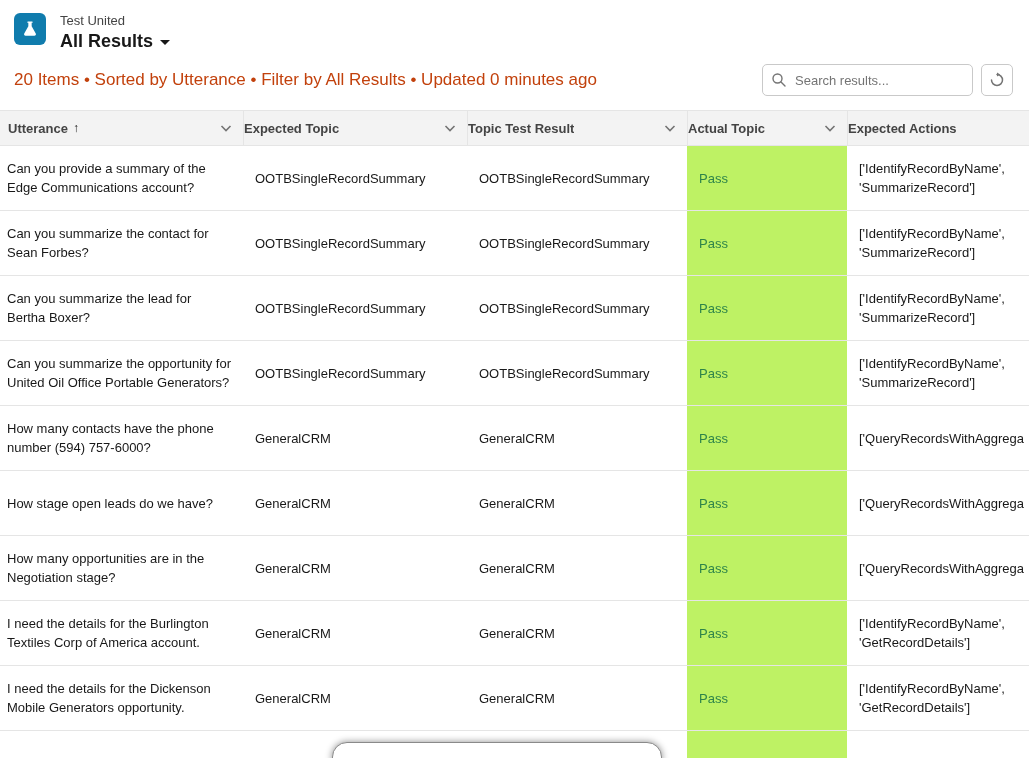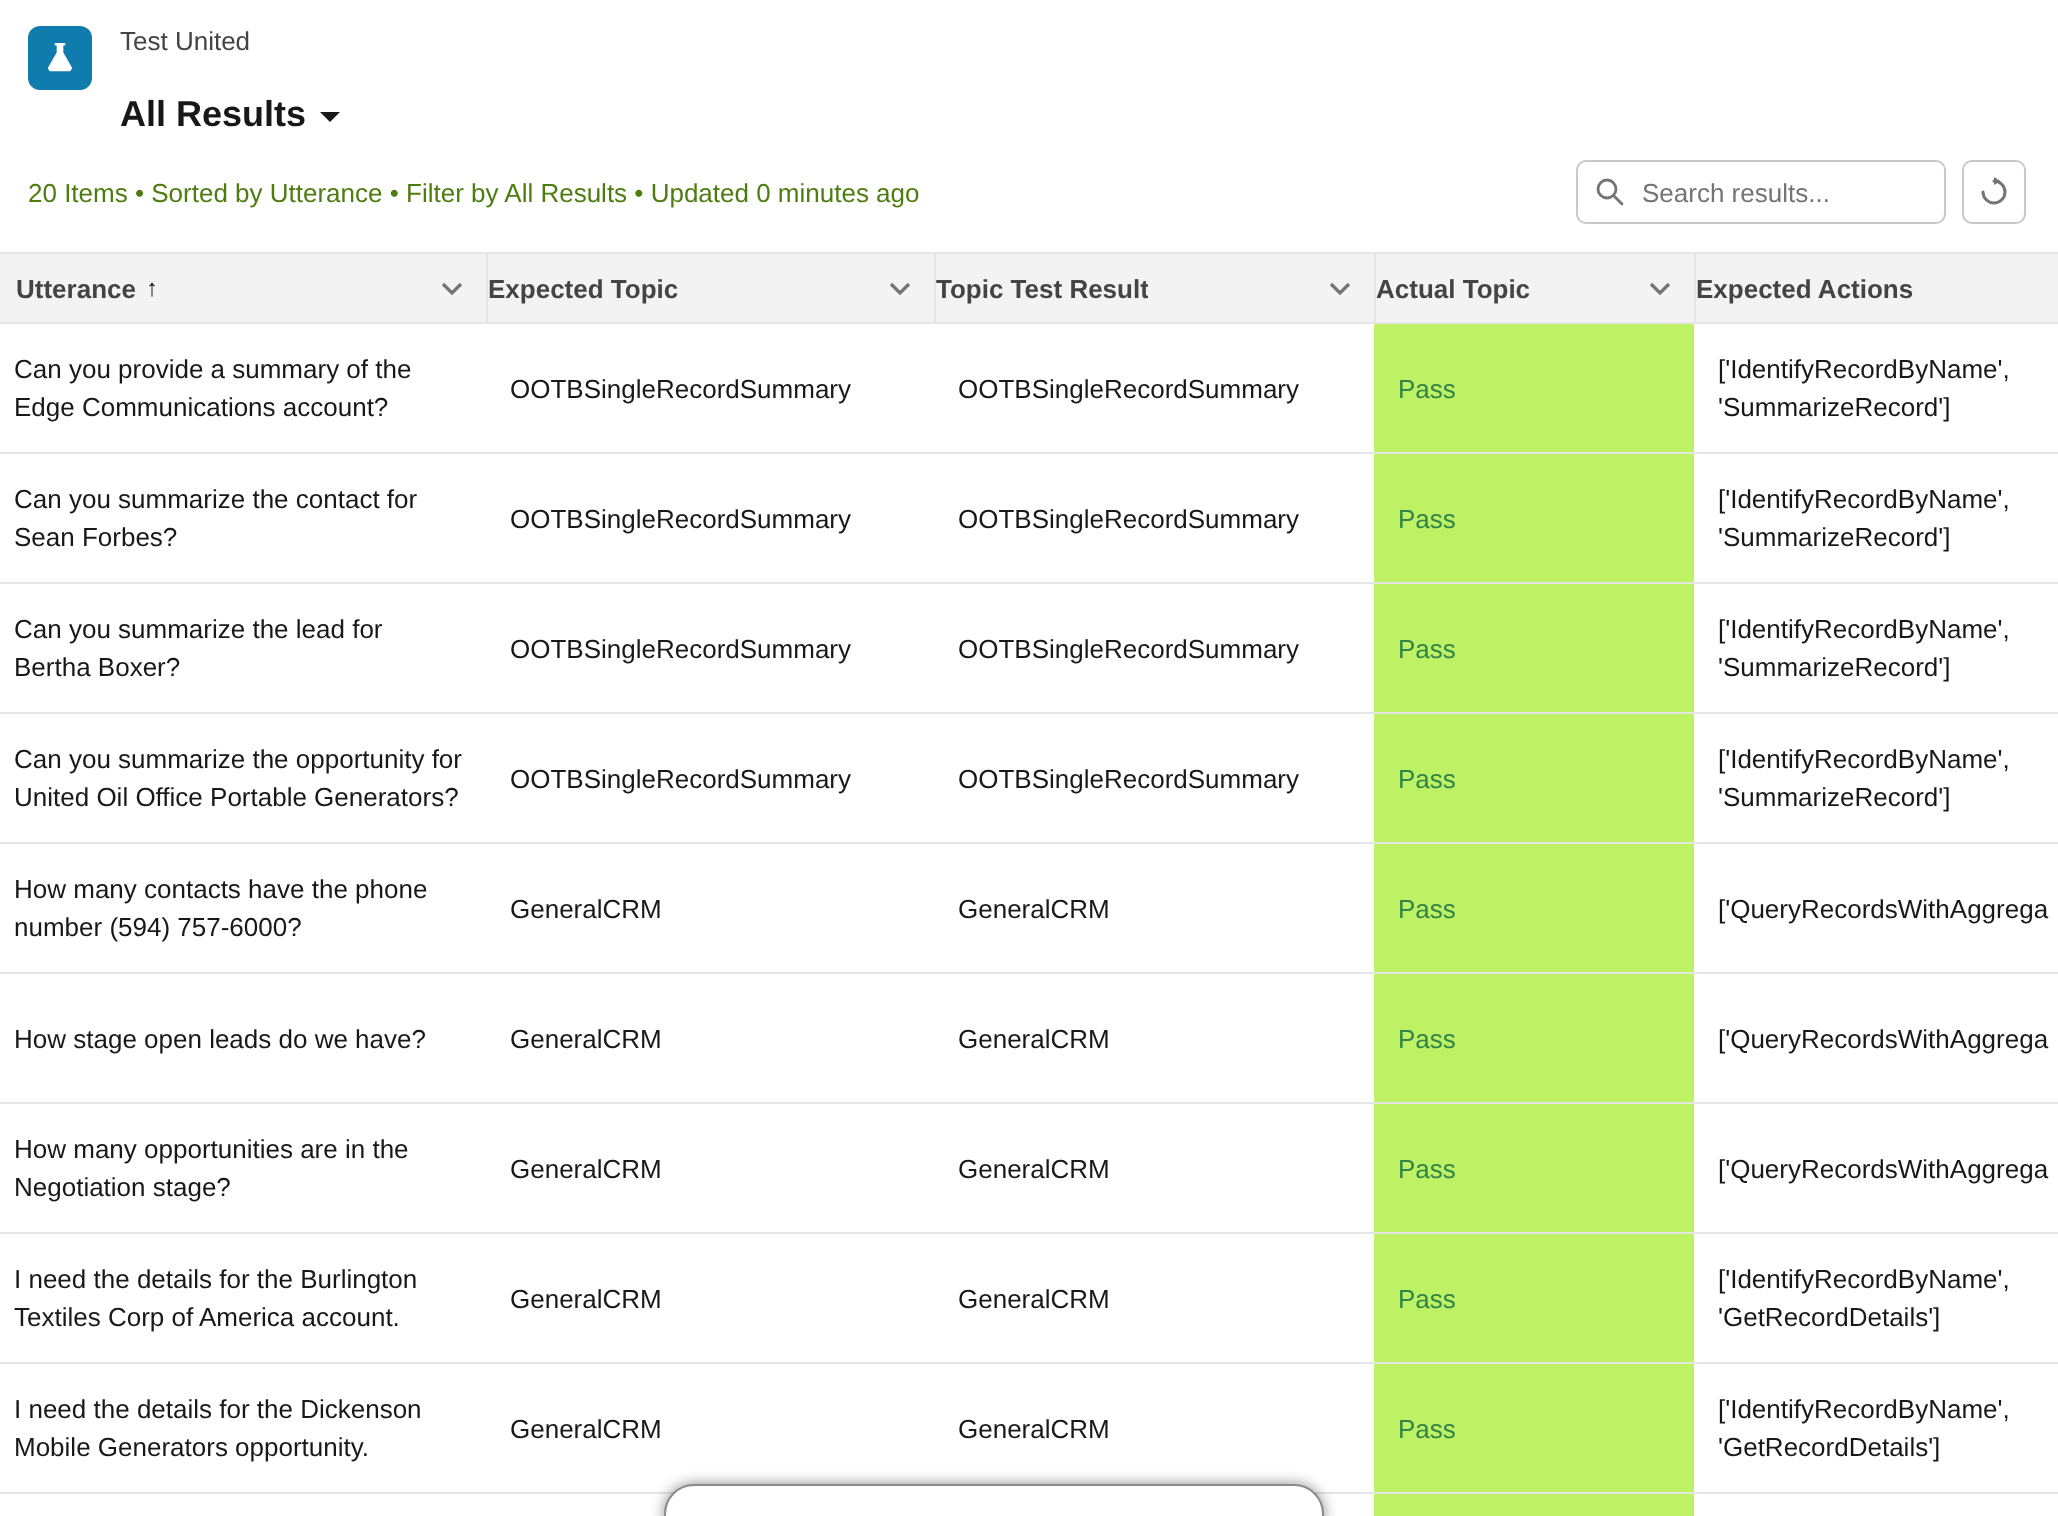--- a/index.html
+++ b/index.html
@@ -7,30 +7,30 @@
     font-family:"Liberation Sans","DejaVu Sans",sans-serif; color:#181818; }
   .page { position:relative; width:1029px; height:758px; background:#fff; }
 
   
   .app-header { display:flex; align-items:flex-start; gap:14px; padding:13px 16px 7px 14px; }
   .obj-icon { width:32px; height:32px; border-radius:6px; background:#107cad;
     display:flex; align-items:center; justify-content:center; flex:0 0 auto; }
   .title-block { display:flex; flex-direction:column; }
   .entity-label { font-size:13px; color:#444; line-height:16px; }
   .view-selector { display:flex; align-items:center; gap:7px; background:none; border:none;
-    cursor:pointer; padding:0; margin-top:18px; }
+    cursor:pointer; padding:0; margin-top:2px; }
   .view-label { font-size:18px; font-weight:700; color:#181818; line-height:20px; }
   .caret-down { width:0; height:0; border-left:5px solid transparent; border-right:5px solid transparent;
     border-top:5px solid #181818; margin-top:2px; }
 
   
   .toolbar { display:flex; align-items:center; justify-content:space-between; padding:6px 16px 14px 14px; }
-  .summary { font-size:13px; color:#4d7c0f; }
+  .summary { font-size:17px; color:#c2410c; }
   .toolbar-actions { display:flex; align-items:center; gap:8px; }
-  .search-box { position:relative; width:185px; height:32px; }
+  .search-box { position:relative; width:211px; height:32px; }
   .search-box input { width:100%; height:100%; border:1px solid #c9c9c9; border-radius:5px;
     padding:0 10px 0 32px; font-size:13px; font-family:inherit; color:#181818; outline:none; }
   .search-box input::placeholder { color:#747474; }
   .search-glyph { position:absolute; left:9px; top:8px; pointer-events:none; }
   .icon-btn { width:32px; height:32px; border:1px solid #c9c9c9; border-radius:5px; background:#fff;
     display:flex; align-items:center; justify-content:center; cursor:pointer; }
 
   
   .grid-cols { display:grid; grid-template-columns:243px 224px 220px 160px minmax(182px,1fr); }
   .thead { background:#f3f3f3; border-top:1px solid #e5e5e5; border-bottom:1px solid #e5e5e5; height:36px; }

